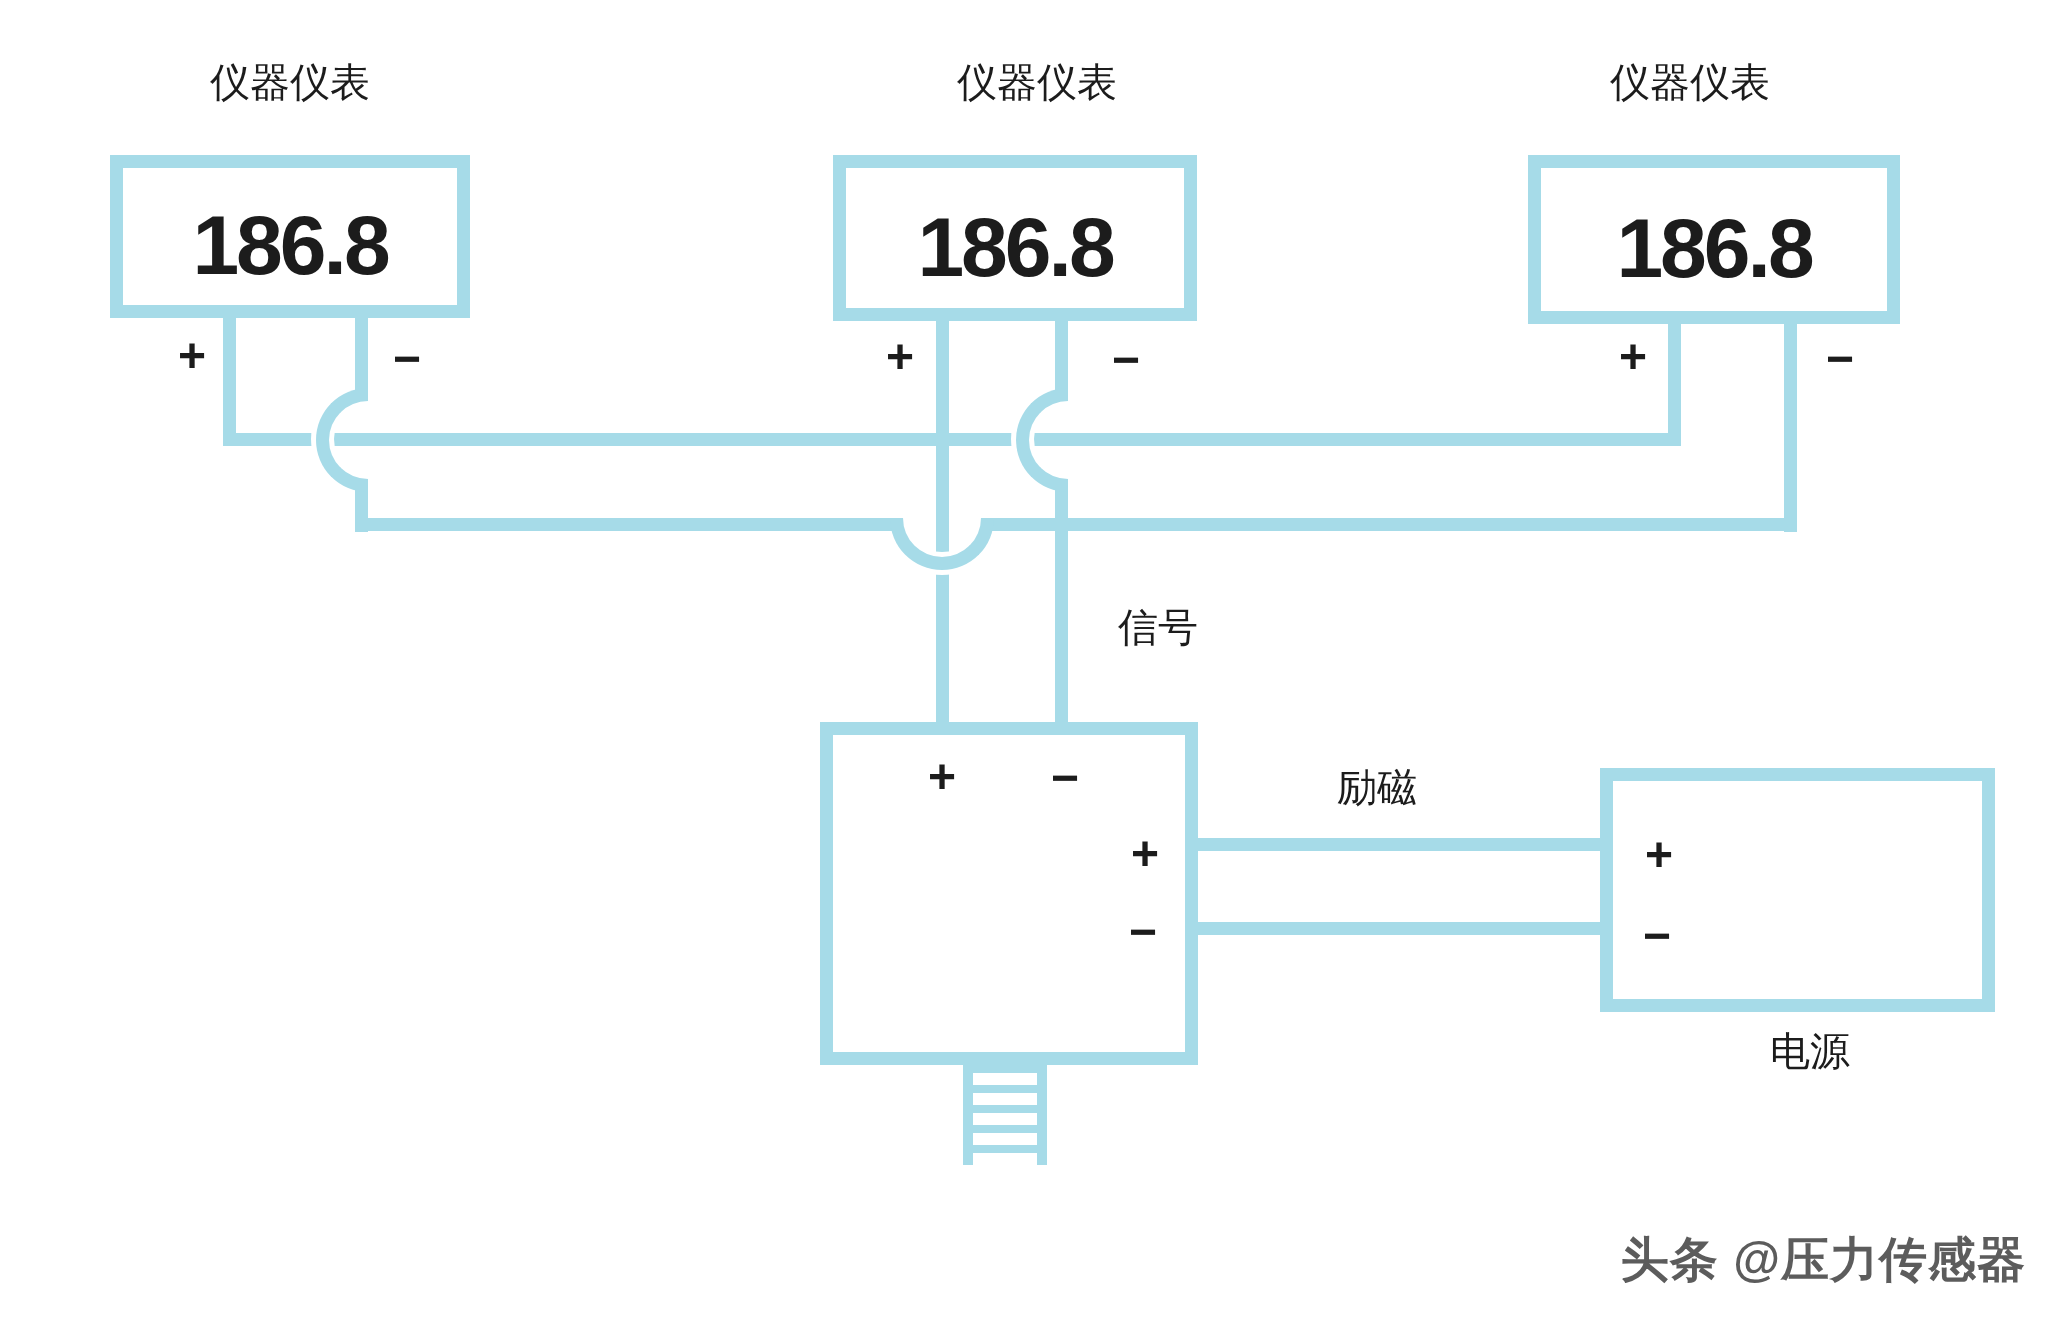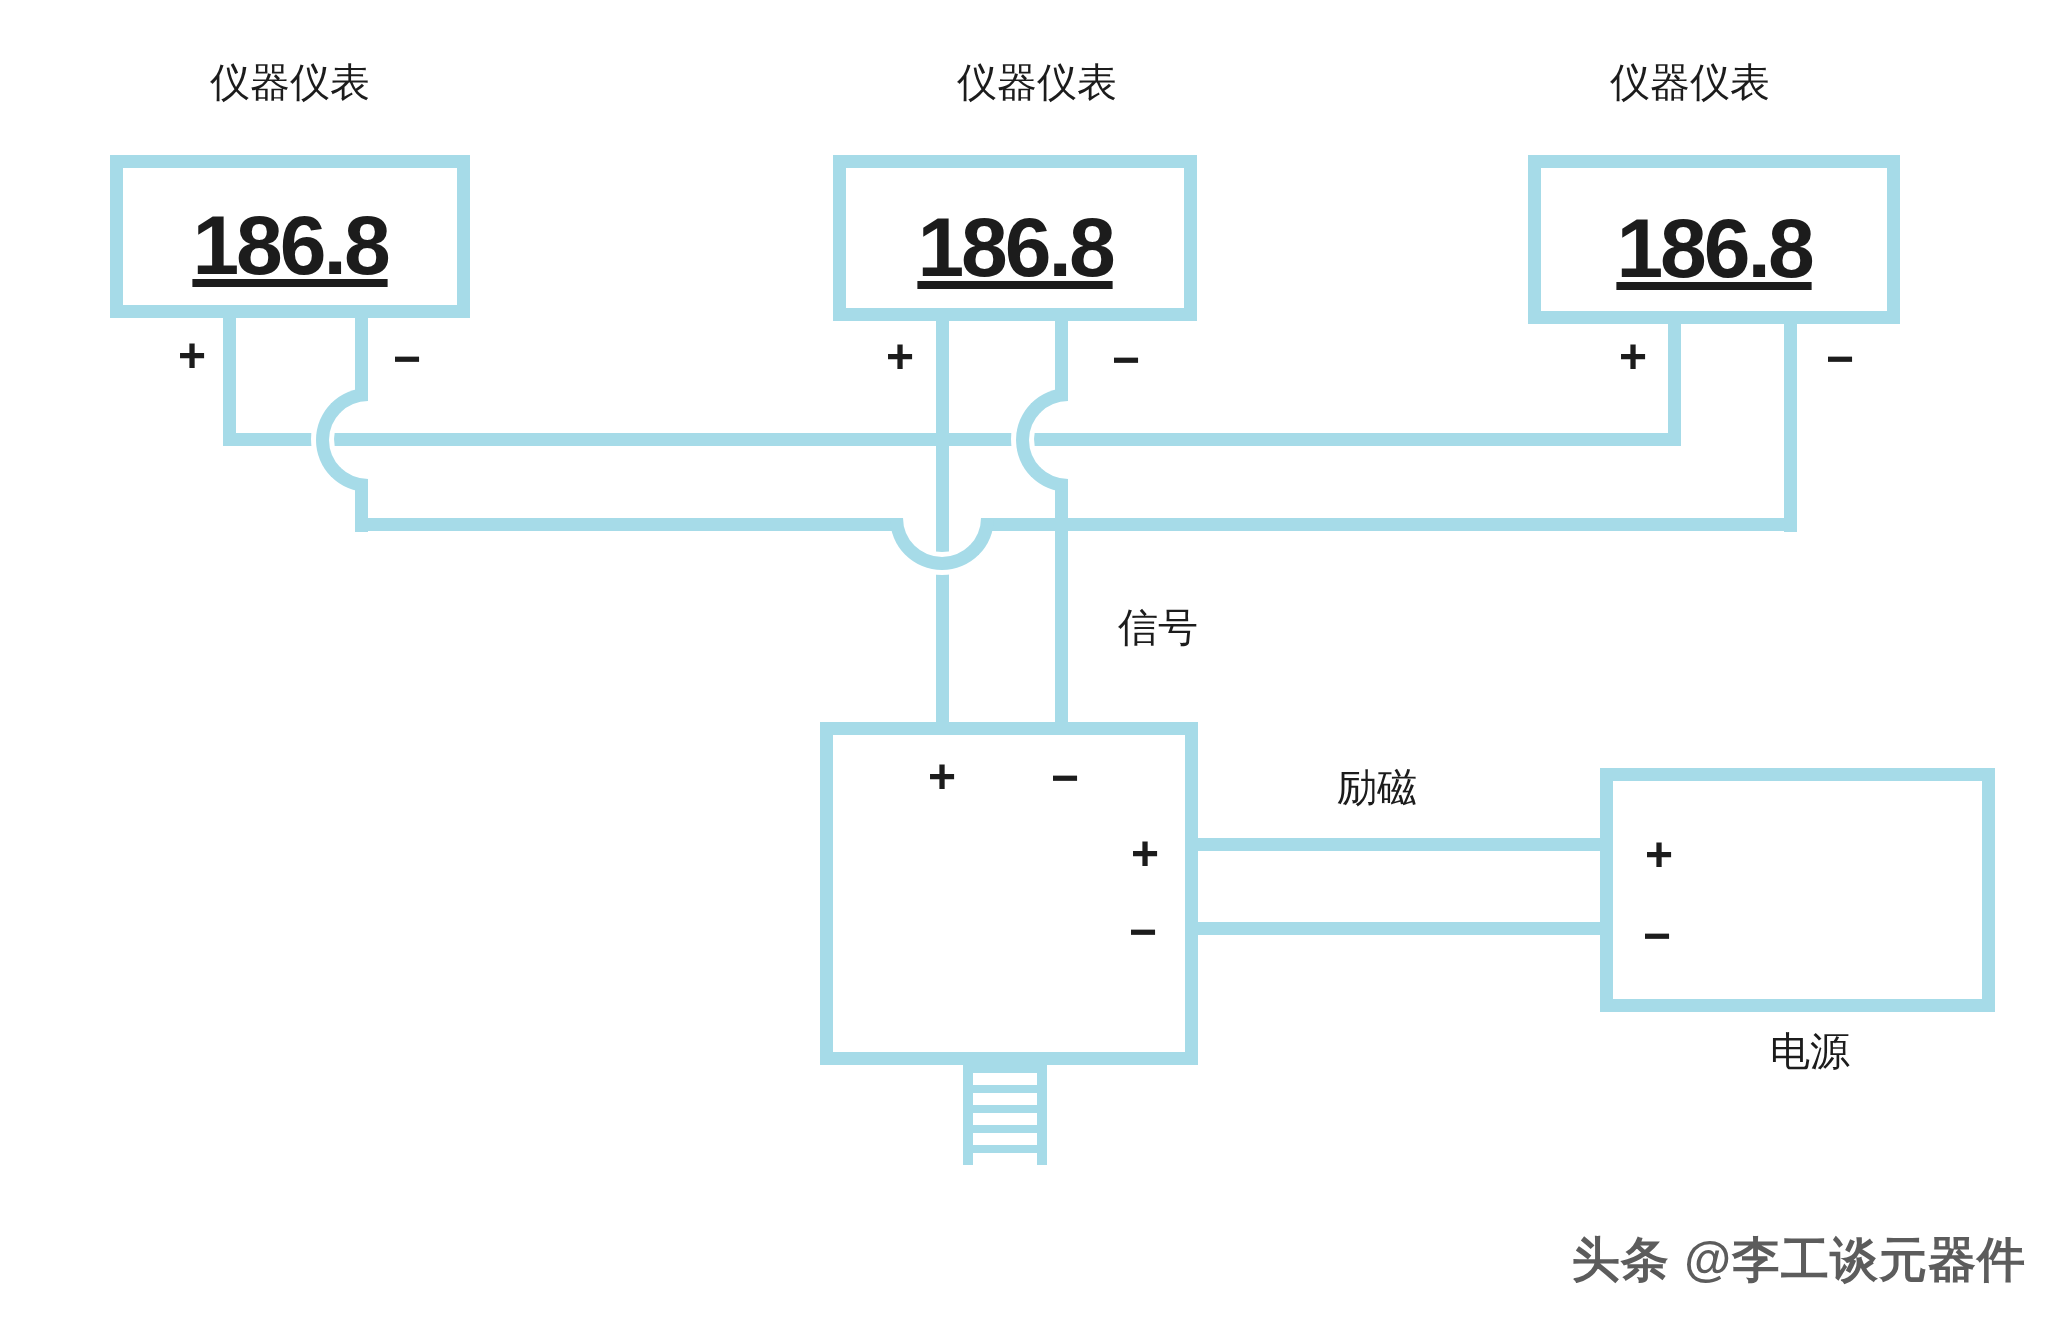--- a/index.html
+++ b/index.html
@@ -18,21 +18,21 @@
   .arc { position:absolute; box-sizing:border-box; z-index:4; border:13px solid var(--wire); }
   .arc.left { border-right:none; border-top-left-radius:52px; border-bottom-left-radius:52px; }
   .arc.down { border-top:none;   border-bottom-left-radius:52px; border-bottom-right-radius:52px; }
   
   .box {
     position:absolute; box-sizing:border-box; background:#fff;
     border:13px solid var(--wire); z-index:5;
   }
   .meter-value {
     position:absolute; inset:0; display:flex; align-items:center; justify-content:center;
-    padding-top:18px; font-size:84px; font-weight:700; letter-spacing:-3px; color:var(--ink);text-decoration:underline;
+    padding-top:18px; font-size:84px; font-weight:700; letter-spacing:-3px; color:var(--ink);
   }
   
   .lbl { position:absolute; z-index:6; color:var(--ink); white-space:nowrap; }
   .cn  { font-size:40px; }
   .cn.center { text-align:center; }
   .term {
     position:absolute; z-index:6; width:64px; height:64px; line-height:64px;
     text-align:center; font-size:48px; font-weight:700; color:var(--ink);
   }
   .thread { position:absolute; z-index:5; background:var(--wire); }
@@ -110,15 +110,15 @@
   <div class="thread" style="left:953px; top:1065px; width:84px; height:100px;"></div>
   <div class="thread-stripes" style="left:963px; top:1065px; width:64px; height:100px;"></div>
 
   <div class="lbl cn center" style="left:1287px; top:760px; width:160px;">励磁</div>
 
   <div class="box" style="left:1590px; top:768px; width:395px; height:244px;"></div>
   <div class="term" style="left:1617px; top:823px;">+</div>
   <div class="term" style="left:1615px; top:904px;">−</div>
   <div class="lbl cn center" style="left:1700px; top:1024px; width:200px;">电源</div>
 
-  <div class="watermark" style="right:32px; top:1228px;">头条 @李工谈元器件</div>
+  <div class="watermark" style="right:32px; top:1228px;">头条 @压力传感器</div>
 
 </div>
 
 </body></html>

